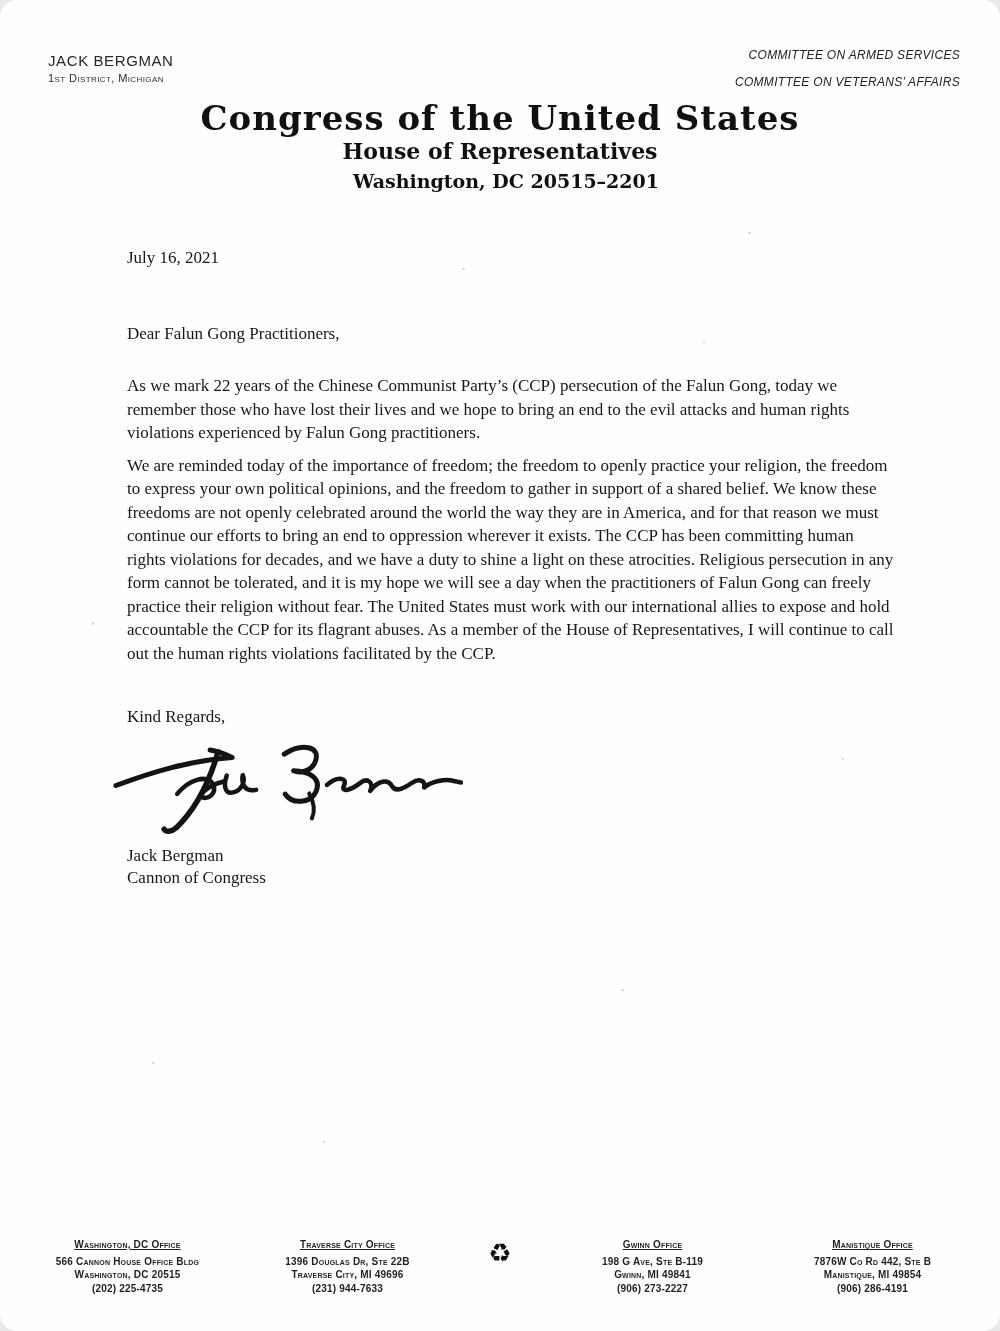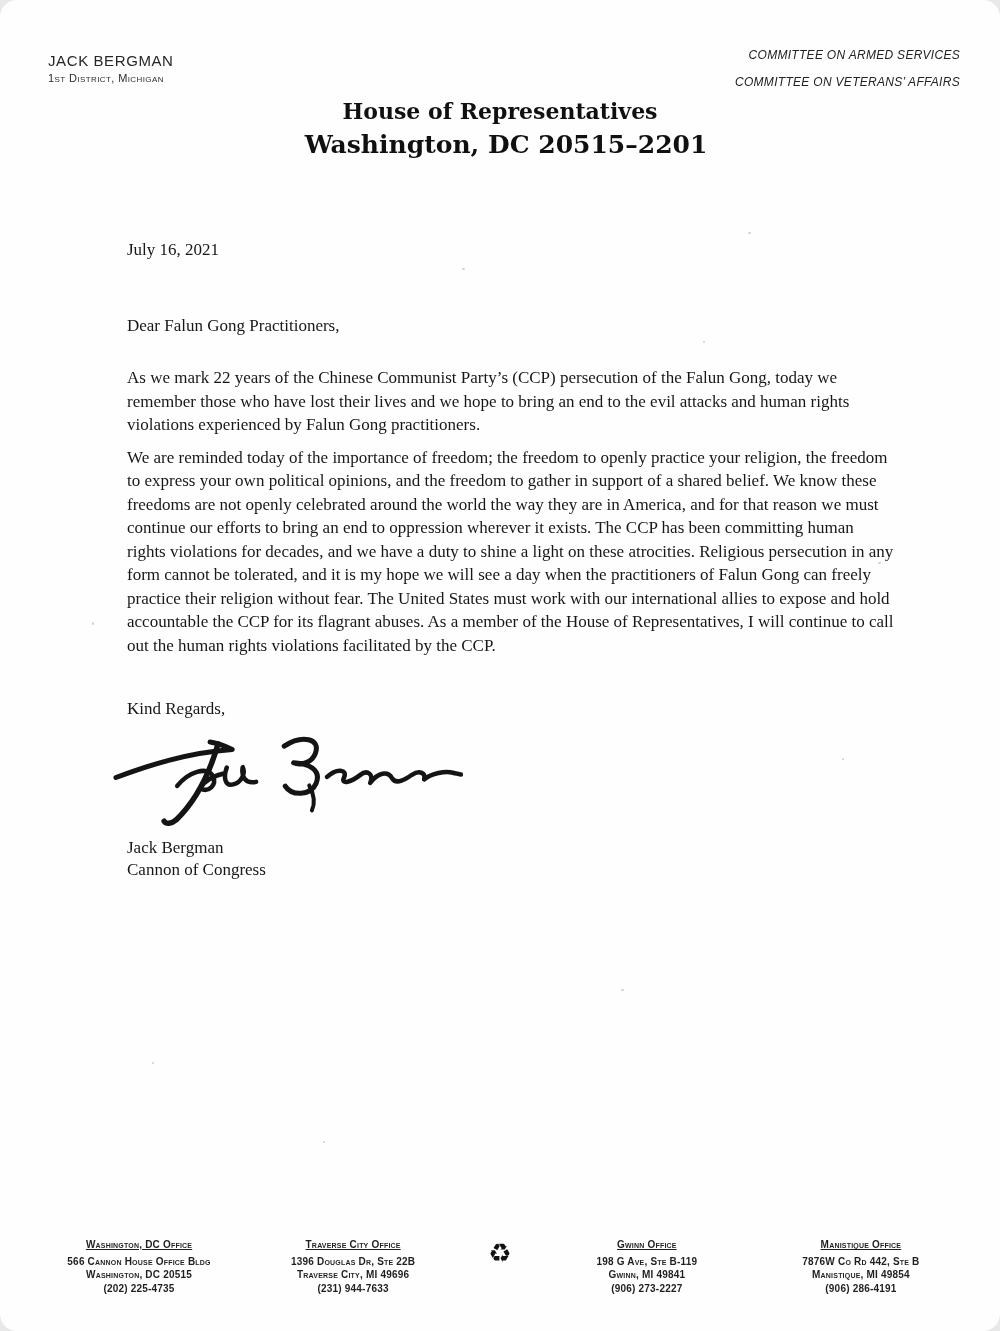--- a/index.html
+++ b/index.html
@@ -25,38 +25,38 @@
     font-family:"Liberation Sans", sans-serif;
     font-size:12px;letter-spacing:.3px;color:#222;font-style:italic;
   }
   .committees .committee-line{margin-bottom:13px;}
   .org-block{
     position:absolute;left:0;right:0;top:98px;text-align:center;
     font-family:"DejaVu Serif", serif;font-weight:bold;color:#101010;
   }
   .org1{font-size:34px;letter-spacing:1px;}
   .org2{font-size:22px;}
-  .org3{font-size:25px;margin-top:6px;padding-left:12px;}
+  .org3{font-size:19px;margin-top:6px;padding-left:12px;}
   
   .letter-body{
     position:absolute;left:127px;top:230px;width:768px;
     font-size:17px;line-height:23.5px;color:#171717;
   }
-  .date-line{margin:8px 0 52px 0;}
+  .date-line{margin:16px 0 52px 0;}
   .salutation{margin:0 0 29px 0;}
   .letter-body p{margin:0 0 9px 0;}
   .closing{margin:40px 0 0 0;}
   .signature-wrap{margin:10px 0 0 -14px;width:350px;height:92px;transform:rotate(-1.5deg);}
   .signer{margin-top:14px;}
   .signer div{line-height:22px;}
   
   .page-footer{
     position:absolute;left:0;right:0;top:1238px;
     display:flex;justify-content:space-between;align-items:flex-start;
-    padding:0 32px;
+    padding:0 20px;
     font-family:"Liberation Sans", sans-serif;
     font-size:10px;line-height:13.5px;color:#1f1f1f;
   }
   .office{width:215px;text-align:center;font-variant:small-caps;letter-spacing:.2px;}
   .office .office-name{text-decoration:underline;font-weight:bold;margin-bottom:3px;}
   .office .office-line{font-weight:600;}
   .recycle{width:80px;text-align:center;font-size:26px;line-height:26px;color:#111;margin-top:2px;}
   
   .speck{position:absolute;background:rgba(40,40,40,.22);border-radius:50%;}
   .s1{left:462px;top:268px;width:3px;height:2px;}
@@ -79,20 +79,21 @@
       <div class="member-name">JACK BERGMAN</div>
       <div class="member-district">1st District, Michigan</div>
     </div>
 
     <div class="committees">
       <div class="committee-line">COMMITTEE ON ARMED SERVICES</div>
       <div class="committee-line">COMMITTEE ON VETERANS’ AFFAIRS</div>
     </div>
 
     <div class="org-block">
+      <div class="org1">Congress of the United States</div>
       <div class="org2">House of Representatives</div>
       <div class="org3">Washington, DC 20515–2201</div>
     </div>
   </header>
 
   <main class="letter-body">
     <div class="date-line">July 16, 2021</div>
     <div class="salutation">Dear Falun Gong Practitioners,</div>
 
     <p>As we mark 22 years of the Chinese Communist Party’s (CCP) persecution of the Falun Gong, today we remember those who have lost their lives and we hope to bring an end to the evil attacks and human rights violations experienced by Falun Gong practitioners.</p>

